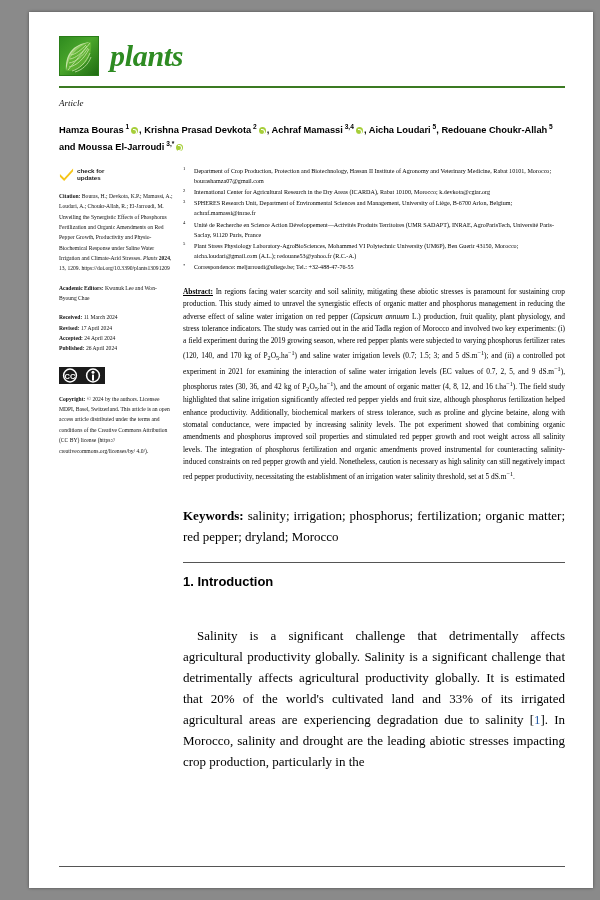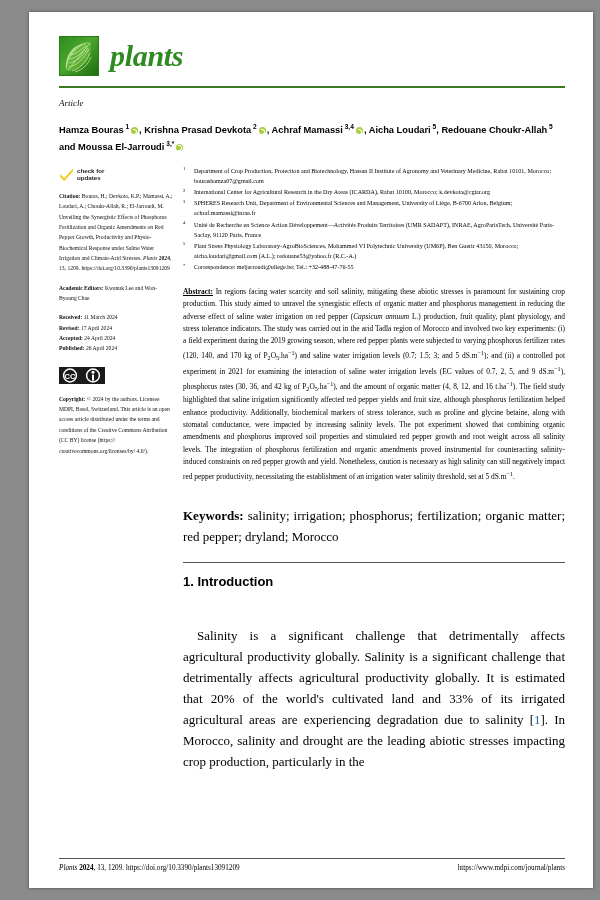--- a/index.html
+++ b/index.html
@@ -271,21 +271,15 @@
 
       <div class="sec-head">1. Introduction</div>
       <p class="body-par">
         <span>Salinity is a significant challenge that detrimentally affects agricultural productivity globally. Salinity is a significant challenge that detrimentally affects agricultural productivity globally. It is estimated that 20% of the world's cultivated land and 33% of its irrigated agricultural areas are experiencing degradation due to salinity [</span><span class="cite-link">1</span><span>]. In Morocco, salinity and drought are the leading abiotic stresses impacting crop production, particularly in the</span>
       </p>
     </div>
   </div>
 
   <div class="footer">
     <div class="footer-rule"></div>
-    <div class="footer-row">
-      <div>
-        <i>Plants</i><b> 2024</b><span>, 13, 1209. https://doi.org/10.3390/plants13091209</span>
-      </div>
-      <div>https://www.mdpi.com/journal/plants</div>
-    </div>
   </div>
 
 </div>
 
 </body></html>

